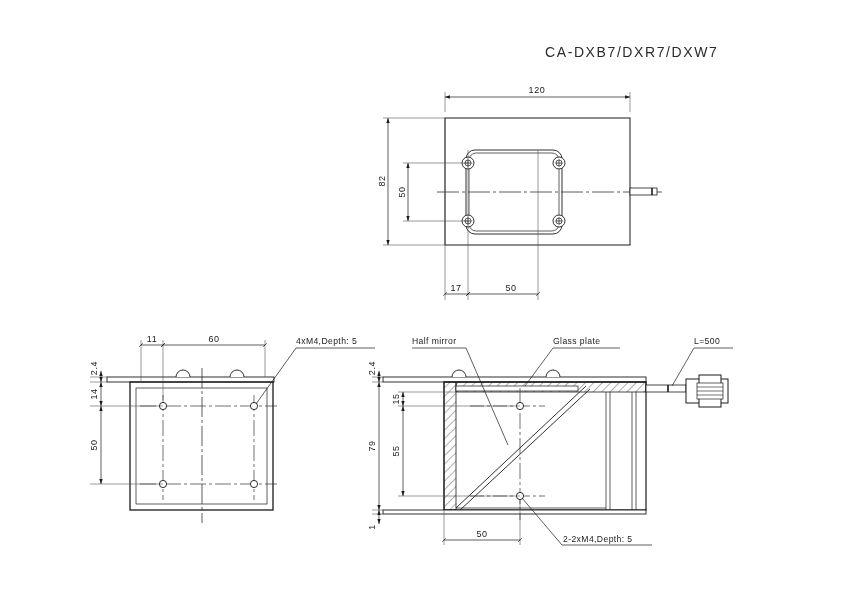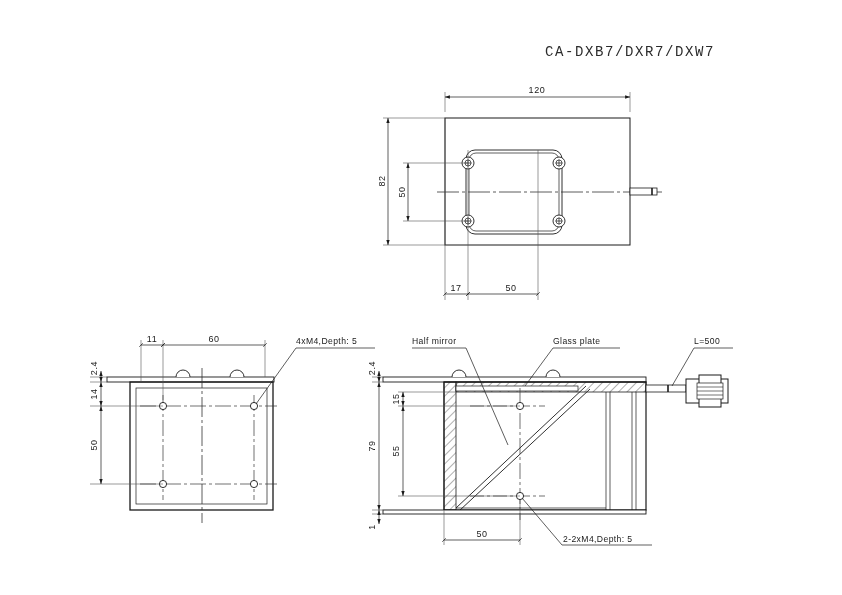--- a/index.html
+++ b/index.html
@@ -20,21 +20,21 @@
     width: 842px;
     height: 595px;
   }
   .title-text {
     position: absolute;
     left: 545px;
     top: 44px;
     font-size: 14px;
     letter-spacing: 1.6px;
     color: #2b2b2b;
-    font-family: Liberation Mono, monospace;
+    font-family: Liberation Sans, sans-serif;
     white-space: nowrap;
   }
   svg { display: block; }
   text {
     font-family: "Liberation Sans", sans-serif;
     fill: #1a1a1a;
   }
   .dim { font-size: 9px; letter-spacing: 0.6px; }
   .note { font-size: 8.6px; letter-spacing: 0.4px; }
 </style>

